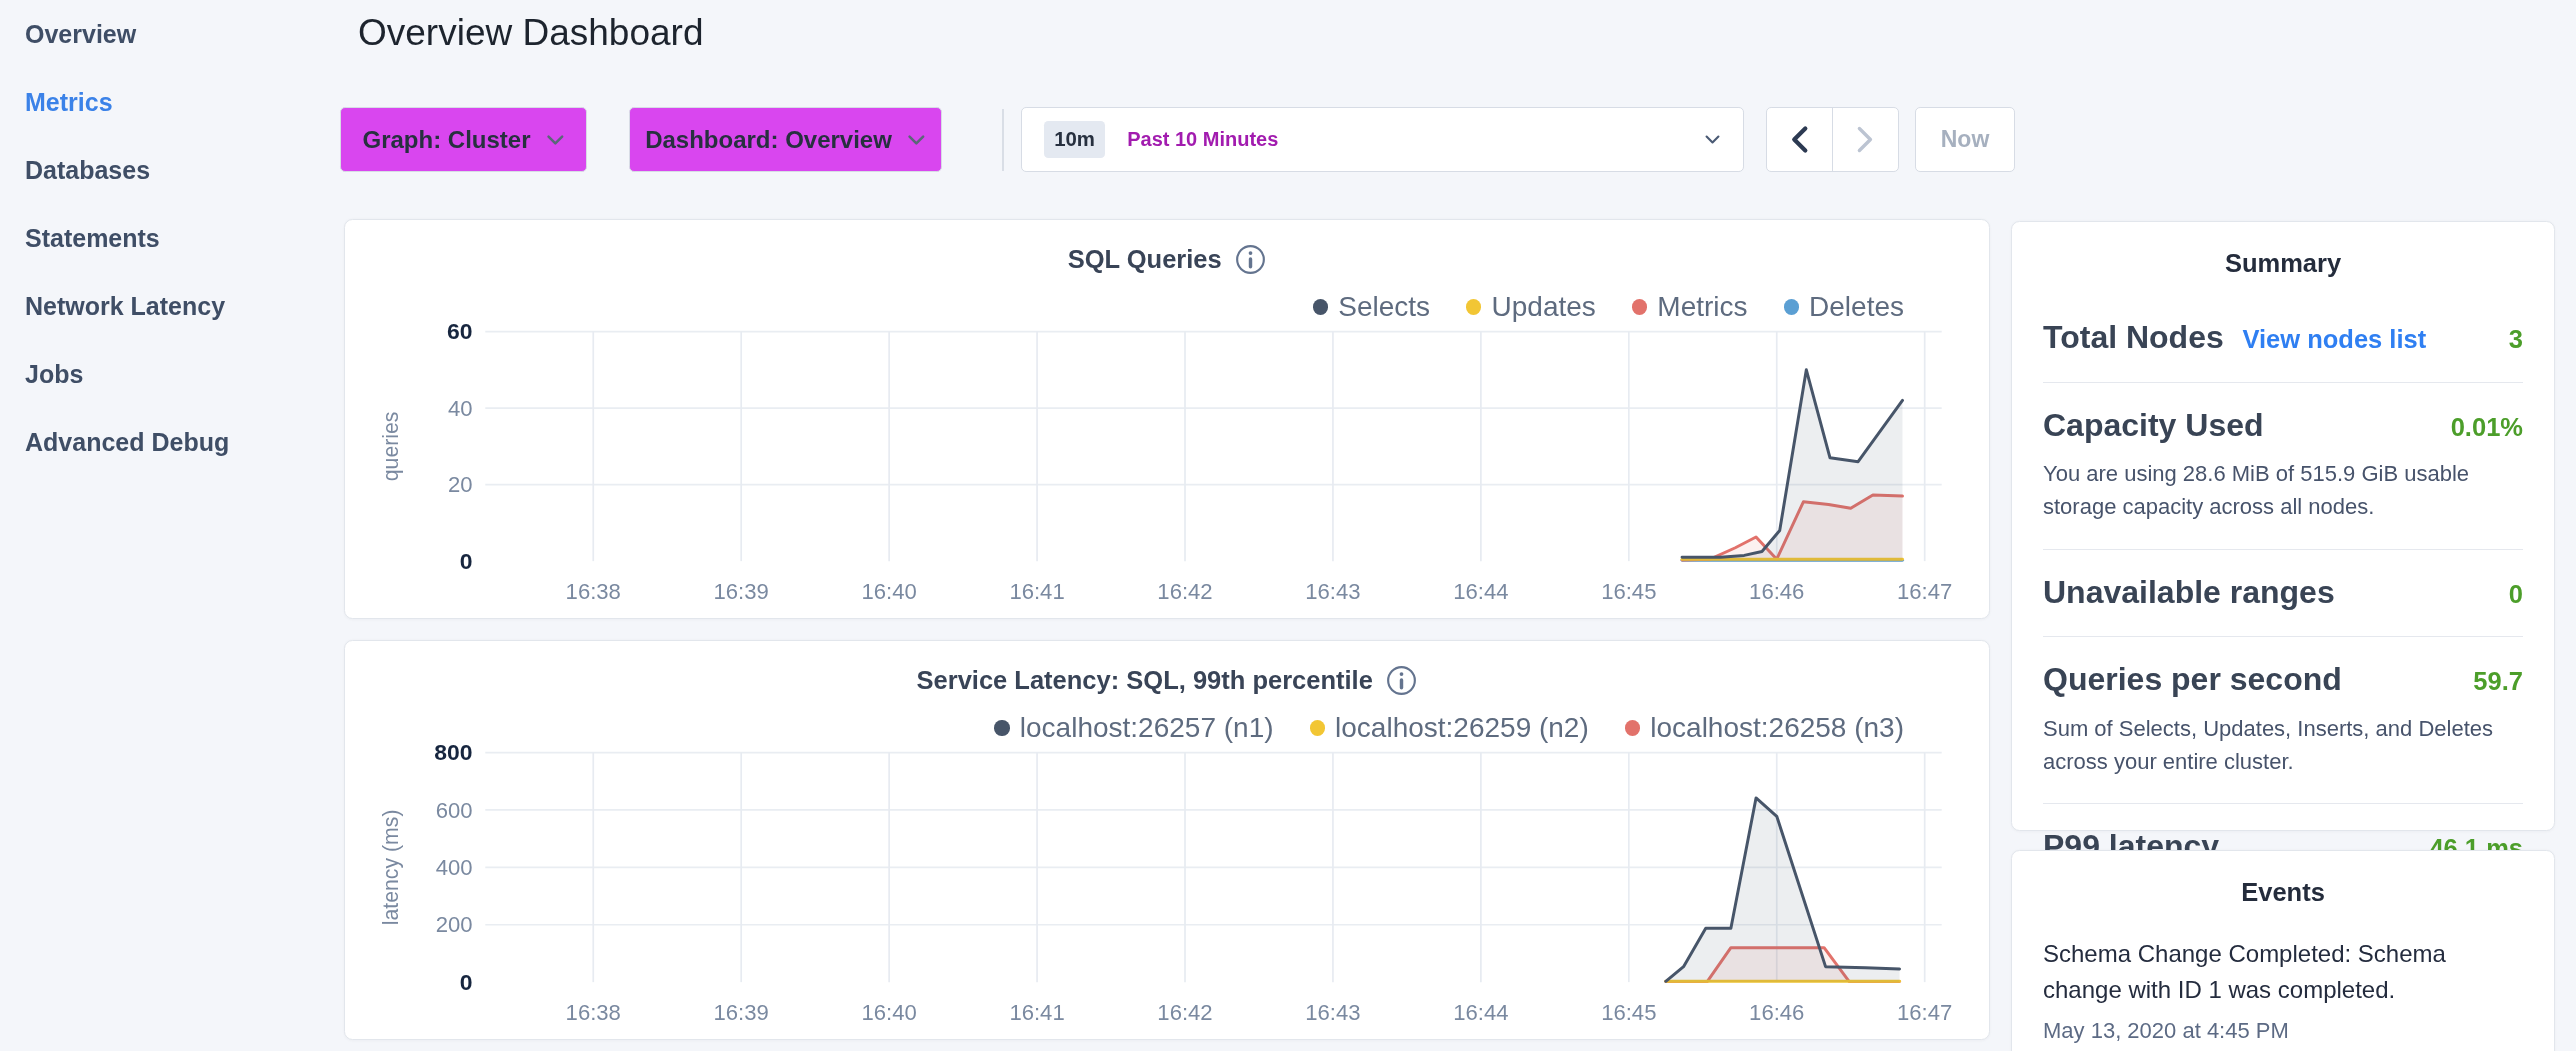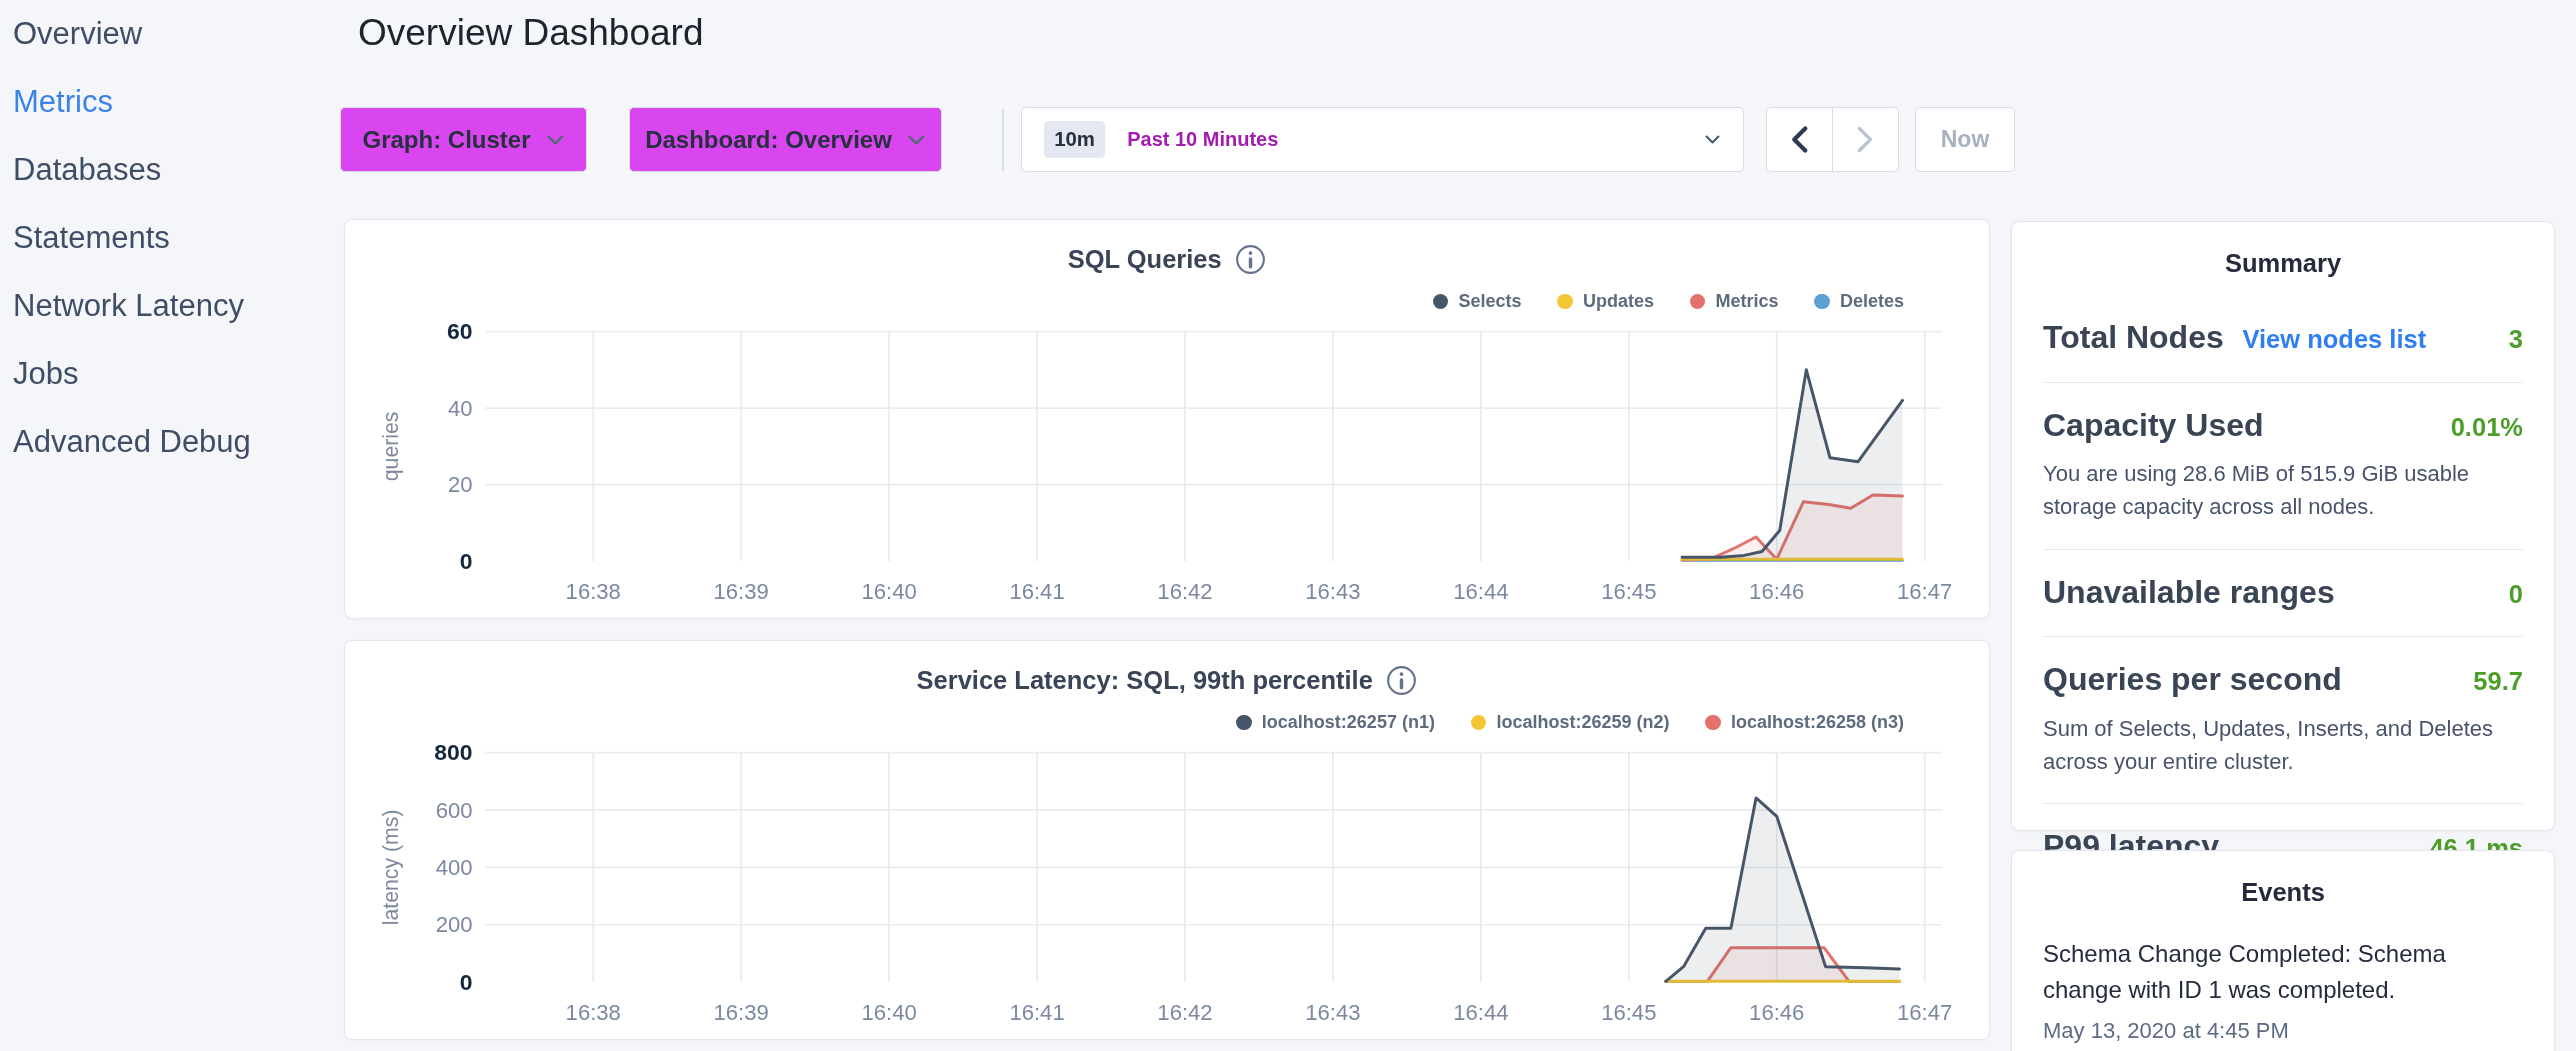--- a/index.html
+++ b/index.html
@@ -2,22 +2,22 @@
 <html style="font-size:13.6px"><head>
 <meta charset="utf-8">
 <style>
   * { margin:0; padding:0; box-sizing:border-box; }
   html,body { background:#f4f6fa; }
   body { font-family:"Liberation Sans", sans-serif; color:#27303f; }
   .app { position:relative; width:2576px; height:1051px; overflow:hidden; background:#f4f6fa; }
 
   
   .sidebar { position:absolute; left:0; top:0; width:340px; height:1051px; }
-  .nav-item { height:68px; display:flex; align-items:center; padding-left:13px;
-              font-size:31px; font-weight:400; color:#3f4e66; cursor:pointer; }
+  .nav-item { height:68px; display:flex; align-items:center; padding-left:25px;
+              font-size:25px; font-weight:700; color:#3f4e66; cursor:pointer; }
   .nav-item.active { color:#3b82e8; }
 
   
   .page-title { position:absolute; left:358px; top:12px; font-size:37px; font-weight:500; color:#1d242e; }
 
   
   .toolbar-btn { position:absolute; top:107px; height:65px; background:#d946ef;
                  border:0.9px solid #d7dce5; border-radius:5.1px; display:flex; align-items:center;
                  justify-content:center; gap:15.3px; font-size:24px; font-weight:700; color:#27303f; cursor:pointer; }
   .dd-graph { left:340px; width:247px; }
@@ -43,21 +43,21 @@
   .chart-card-2 { left:344px; top:640px; width:1646px; height:400px;text-align:center; }
   .summary-card { left:2011px; top:221px; width:544px; height:610px; }
   .events-card  { left:2011px; top:850px; width:544px; height:255px; }
 
   .chart-title-row { position:absolute; left:0; top:24px; width:100%; display:flex;
                      align-items:center; justify-content:center; gap:13.6px; }
   .chart-title { font-size:25.5px; font-weight:700; color:#394457; }
   .legend { position:absolute; right:85px; top:71px; display:flex; gap:36px; }
   .legend-item { display:flex; align-items:center; gap:10.2px; }
   .legend-dot { width:15.3px; height:15.3px; border-radius:50%; }
-  .legend-label { font-size:18px; color:#5e6b7f;font-weight:bold; }
+  .legend-label { font-size:28px; color:#5e6b7f; }
   .plot-svg { position:absolute; left:0; top:0; }
 
   
   .panel-title { text-align:center; font-size:25.5px; font-weight:700; color:#242c3c; padding-top:27px; }
   .summary-rows { padding:17px 31px 0 31px; }
   .summary-row { padding:24px 0 25.5px 0; border-bottom:0.9px solid #e5e8ee; }
   .summary-row:last-child { border-bottom:none; }
   .summary-row-top { display:flex; align-items:baseline; }
   .summary-label { font-size:32px; font-weight:700; color:#394455; }
   .summary-link { font-size:25.5px; font-weight:700; color:#2f7ff2; margin-left:18.7px; cursor:pointer; }

